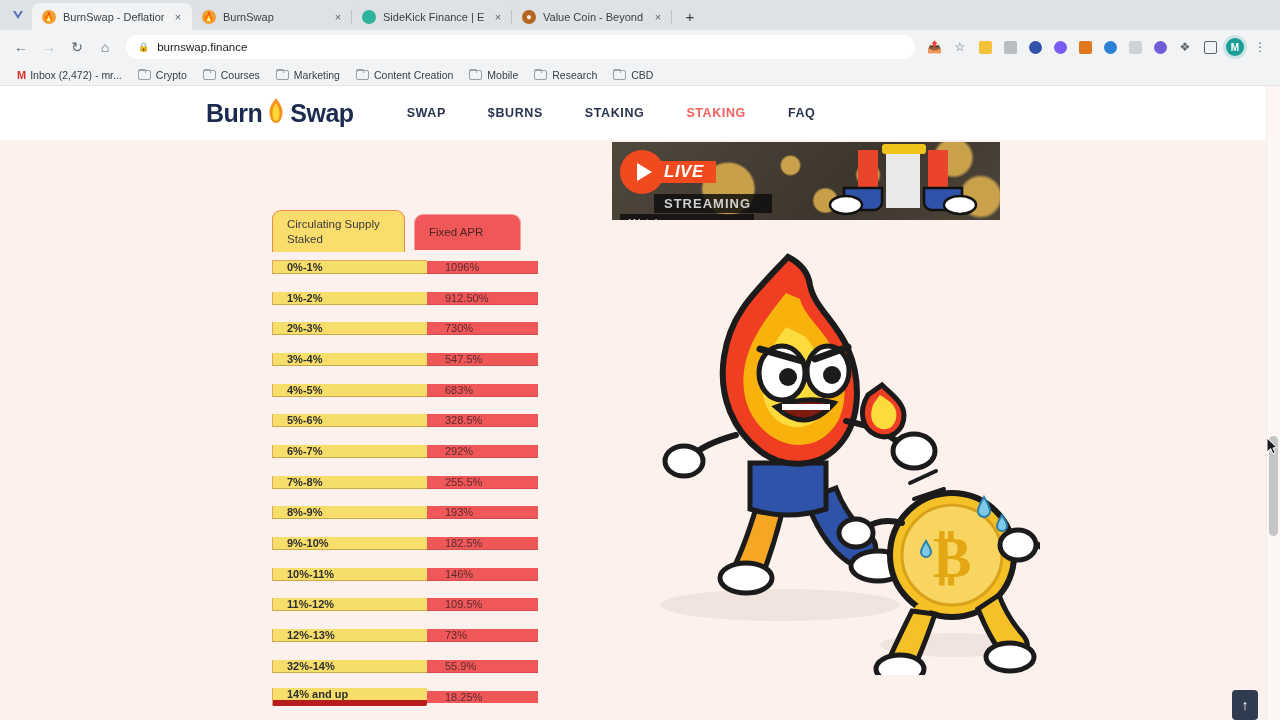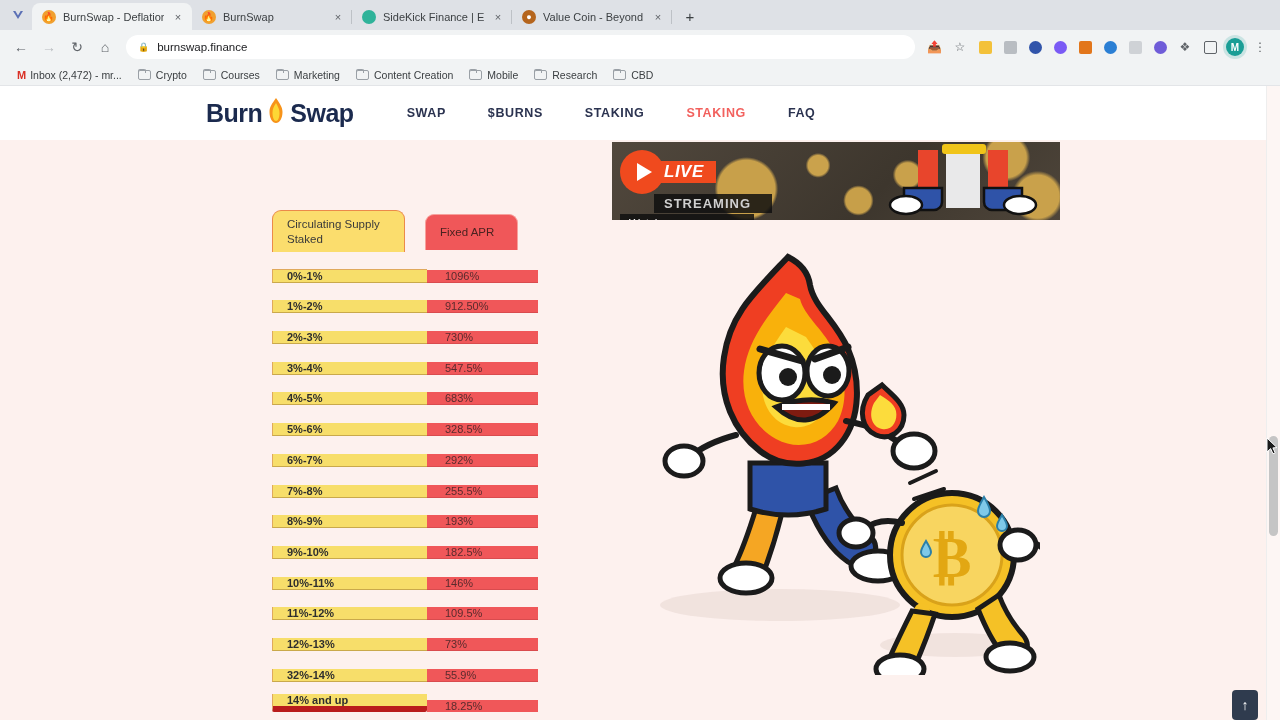--- a/index.html
+++ b/index.html
@@ -139,48 +139,48 @@
   .th {
     position: absolute; top: 0; border-radius: 9px 9px 0 0;
     display:flex; align-items:center; padding: 0 14px;
     font-size: 11.5px; line-height: 1.25; color:#3a3a3a;
   }
   .th.left {
     left: 0; width: 133px; height: 42px; background: #fbdd6d;
     border: 1px solid #eb8a4a; border-bottom: none;
   }
   .th.right {
-    left: 153px; width: 93px; height: 36px; top: 4px;
+    left: 142px; width: 107px; height: 36px; top: 4px;
     background: #f05759; border: 1px solid #f7a19c; border-bottom:none;
     color:#4a2220; align-items:center;
   }
   .rows { position: relative; }
   .row {
-    display: flex; height: 30.7px; align-items: flex-end;
+    display: flex; height: 30.7px; align-items: center;
     position: relative;
   }
   .cell-a {
     width: 155px; background: #f7de6a; display:flex; align-items:center;
     padding-left: 14px; font-size: 11px; font-weight: 700; color:#2e2e2e;
     border-left: 1px solid #e0a95c; border-right: none;
     border-bottom: 1px solid #c9a94b;
   }
   .cell-b {
     width: 111px; background: #f05759; display:flex; align-items:center;
     padding-left: 18px; font-size: 11px; color: #5a2b2d;
     border-bottom: 1px solid #d94b4e;
   }
   .row:first-child .cell-a { border-top: 1px solid #e0a95c; }
   .row:first-child .cell-b { }
   .row:last-child .cell-a { border-bottom: 6px solid #b91c1c; border-radius: 0 0 2px 2px; }
   .row:last-child .cell-b { border-bottom: none; }
 
   
   .yt-banner {
-    position: absolute; left: 612px; top: 2px; width: 448px; height: 78px;
+    position: absolute; left: 612px; top: 2px; width: 388px; height: 78px;
     background: #4a4238; overflow: hidden;
   }
   .yt-bg {
     position:absolute; inset:0;
     background:
       radial-gradient(circle at 30% 60%, #c8a04a 0 9%, transparent 10%),
       radial-gradient(circle at 46% 30%, #caa24c 0 4%, transparent 5%),
       radial-gradient(circle at 55% 75%, #c79f49 0 5%, transparent 6%),
       radial-gradient(circle at 66% 42%, #c9a14b 0 4%, transparent 5%),
       radial-gradient(circle at 88% 20%, #c9a14b 0 5%, transparent 6%),

